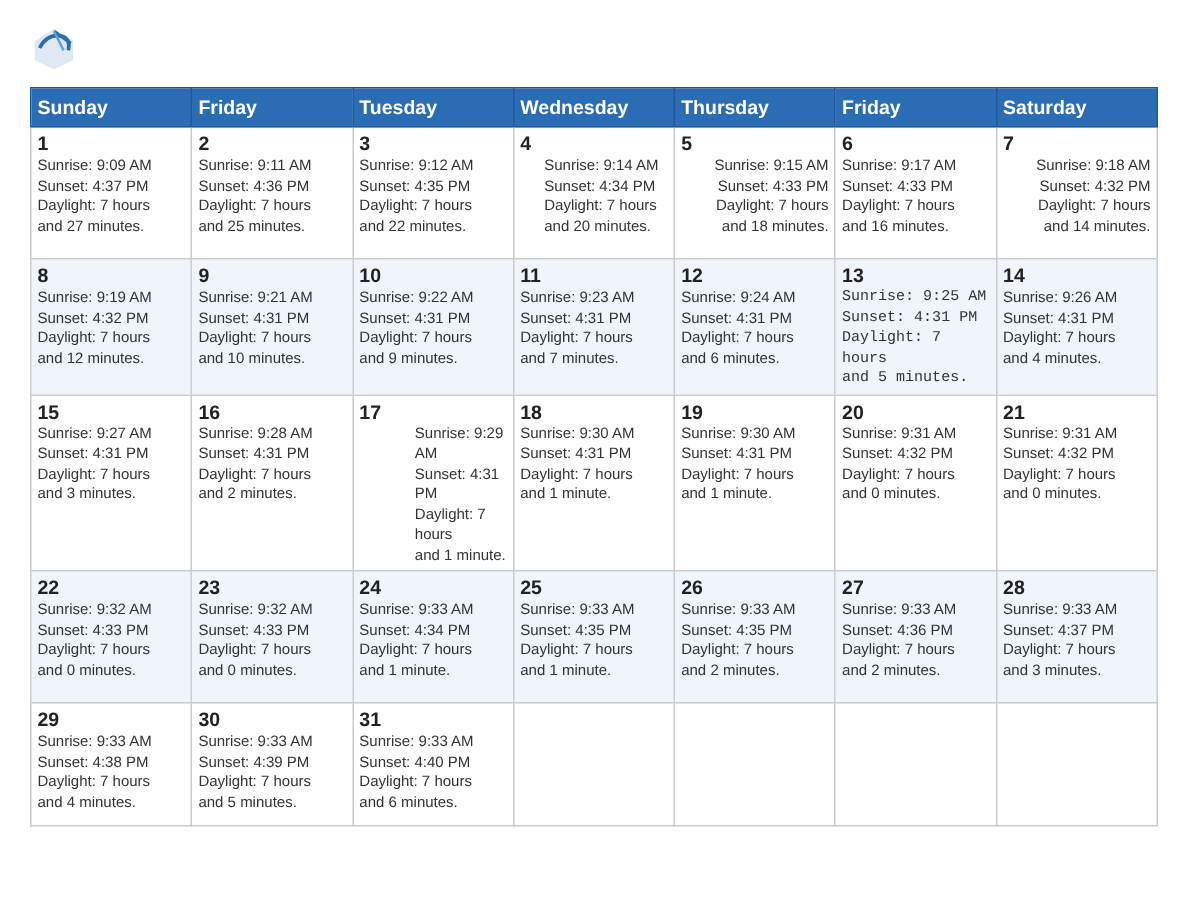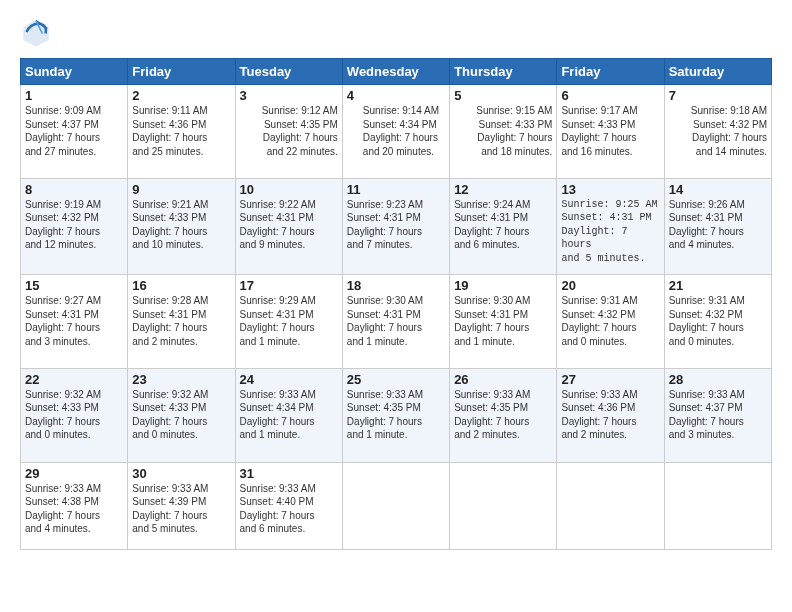--- a/index.html
+++ b/index.html
@@ -147,21 +147,21 @@
           </td>
           <td>
             <span class="day-num">2</span>
             <div class="cell-text" style="white-space: pre-line;">Sunrise: 9:11 AM
 Sunset: 4:36 PM
 Daylight: 7 hours
 and 25 minutes.</div>
           </td>
           <td>
             <span class="day-num">3</span>
-            <div class="cell-text" style="white-space: pre-line; text-align: right;">Sunrise: 9:12 AM
+            <div class="cell-text" style="white-space: pre-line;">Sunrise: 9:12 AM
 Sunset: 4:35 PM
 Daylight: 7 hours
 and 22 minutes.</div>
           </td>
           <td>
             <span class="day-num">4</span>
             <div class="cell-text" style="white-space: pre-line; margin-left: 16px;">Sunrise: 9:14 AM
 Sunset: 4:34 PM
 Daylight: 7 hours
 and 20 minutes.</div>
@@ -192,21 +192,21 @@
           <td>
             <span class="day-num">8</span>
             <div class="cell-text" style="white-space: pre-line;">Sunrise: 9:19 AM
 Sunset: 4:32 PM
 Daylight: 7 hours
 and 12 minutes.</div>
           </td>
           <td>
             <span class="day-num">9</span>
             <div class="cell-text" style="white-space: pre-line;">Sunrise: 9:21 AM
-Sunset: 4:33 PM
+Sunset: 4:31 PM
 Daylight: 7 hours
 and 10 minutes.</div>
           </td>
           <td>
             <span class="day-num">10</span>
             <div class="cell-text" style="white-space: pre-line;">Sunrise: 9:22 AM
 Sunset: 4:31 PM
 Daylight: 7 hours
 and 9 minutes.</div>
           </td>
@@ -249,21 +249,21 @@
           </td>
           <td>
             <span class="day-num">16</span>
             <div class="cell-text" style="white-space: pre-line;">Sunrise: 9:28 AM
 Sunset: 4:31 PM
 Daylight: 7 hours
 and 2 minutes.</div>
           </td>
           <td>
             <span class="day-num">17</span>
-            <div class="cell-text" style="white-space: pre-line;">Sunrise: 9:29 AM
+            <div class="cell-text" style="white-space: pre-line; margin-left: 37px;">Sunrise: 9:29 AM
 Sunset: 4:31 PM
 Daylight: 7 hours
 and 1 minute.</div>
           </td>
           <td>
             <span class="day-num">18</span>
             <div class="cell-text" style="white-space: pre-line;">Sunrise: 9:30 AM
 Sunset: 4:31 PM
 Daylight: 7 hours
 and 1 minute.</div>

